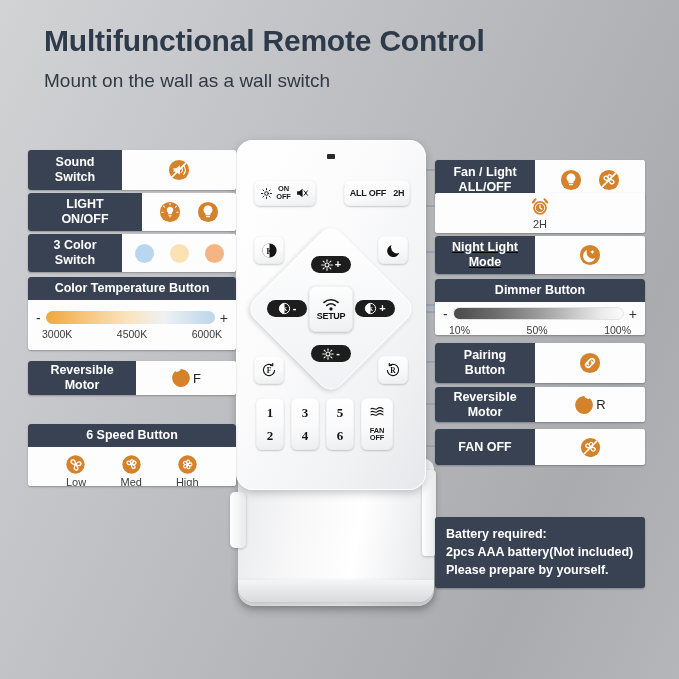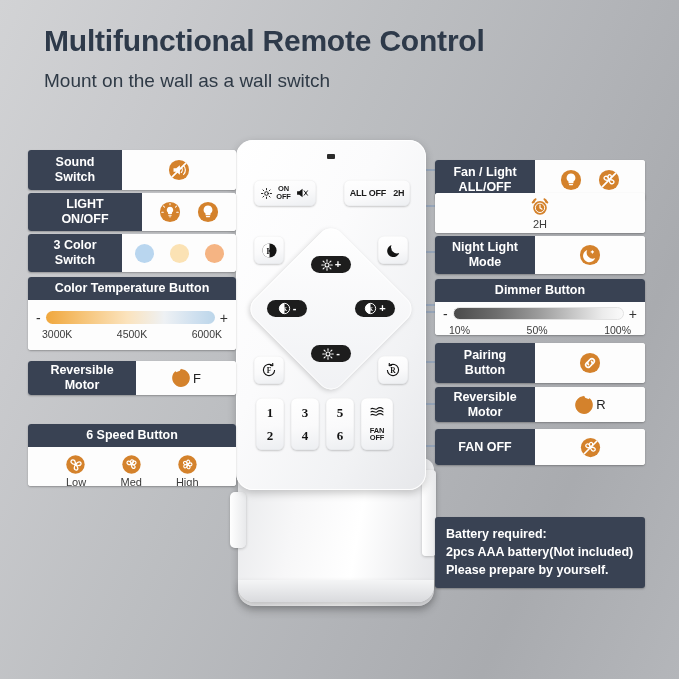--- a/index.html
+++ b/index.html
@@ -311,20 +311,32 @@
       <span class="ic">
         <svg width="13" height="13" viewBox="0 0 24 24">
             <circle cx="12" cy="12" r="9.5" fill="none" stroke="#fff" stroke-width="1.8"></circle>
             <path d="M12 2.5a9.5 9.5 0 0 0 0 19z" fill="#fff"></path>
             <text x="13" y="16.2" font-size="10.5" font-family="Liberation Serif, serif" font-weight="bold" fill="#fff" text-anchor="middle">K</text>
           </svg>
       </span>
       <span class="pz">+</span>
     </div>
 
+    <div id="setup">
+      <span class="ic">
+        <svg width="20" height="14" viewBox="0 0 24 17">
+            <g fill="none" stroke="#141414" stroke-width="2" stroke-linecap="round">
+              <path d="M3.5 6.5a13 13 0 0 1 17 0"></path>
+              <path d="M7 10.2a8 8 0 0 1 10 0"></path>
+            </g>
+            <circle cx="12" cy="14.5" r="2" fill="#141414"></circle>
+          </svg>
+      </span>
+      <span class="stxt">SETUP</span>
+    </div>
 
     <div class="key" style="left:18px; top:216px; width:30px; height:28px;">
       <span class="ic">
         <svg width="18" height="18" viewBox="0 0 24 24">
             <g fill="none" stroke="#141414" stroke-width="1.5">
               <path d="M19.5 12a7.5 7.5 0 1 1-3.1-6.1"></path>
               <path d="M16.9 2.6l.2 3.6-3.6-.3" stroke-linejoin="round"></path>
             </g>
             <text x="12" y="16" font-size="10" font-family="Liberation Serif, serif" font-weight="bold" fill="#141414" text-anchor="middle">F</text>
           </svg>
@@ -545,21 +557,21 @@
             <path d="M12 9.6V13l2.4 1.6" stroke="#fff" stroke-width="1.4" fill="none" stroke-linecap="round"></path>
             <path d="M5.6 4.1L3.2 6.6M18.4 4.1l2.4 2.5" stroke="#d4822c" stroke-width="2.3" stroke-linecap="round"></path>
             <path d="M6.8 2.6a4 4 0 0 0-2.4 3.6M17.2 2.6a4 4 0 0 1 2.4 3.6" stroke="#d4822c" stroke-width="2.1" fill="none" stroke-linecap="round"></path>
           </svg>
       </span>
       <span class="iconcap">2H</span>
     </span>
   </div>
 </div>
 
-<div class="card" style="left:435px; top:236px; width:210px; height:38px;">
+<div class="card" style="left:435px; top:236px; width:210px; height:38px;text-decoration:underline;">
   <div class="lbl" style="width:100px;">
     <span><span>Night Light</span><br><span>Mode</span></span>
   </div>
   <div class="val">
     <span class="ic">
       <svg width="22" height="22" viewBox="0 0 24 24">
           <circle cx="12" cy="12" r="11" fill="#d4822c"></circle>
           <path d="M17.6 15.4A6.6 6.6 0 0 1 9 6.6a6.8 6.8 0 1 0 8.6 8.8z" fill="#fff"></path>
           <path d="M14.6 7.3v2.6M13.3 8.6h2.6" stroke="#fff" stroke-width="1.2" stroke-linecap="round"></path>
         </svg>

